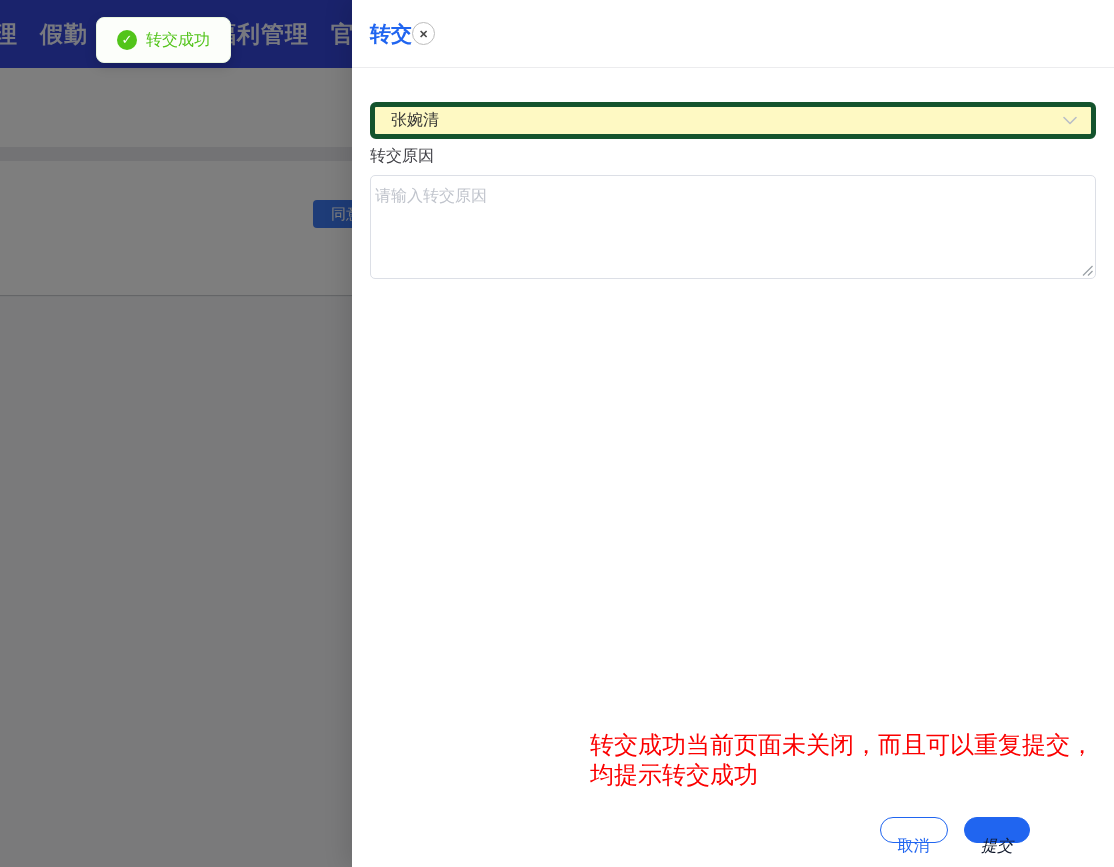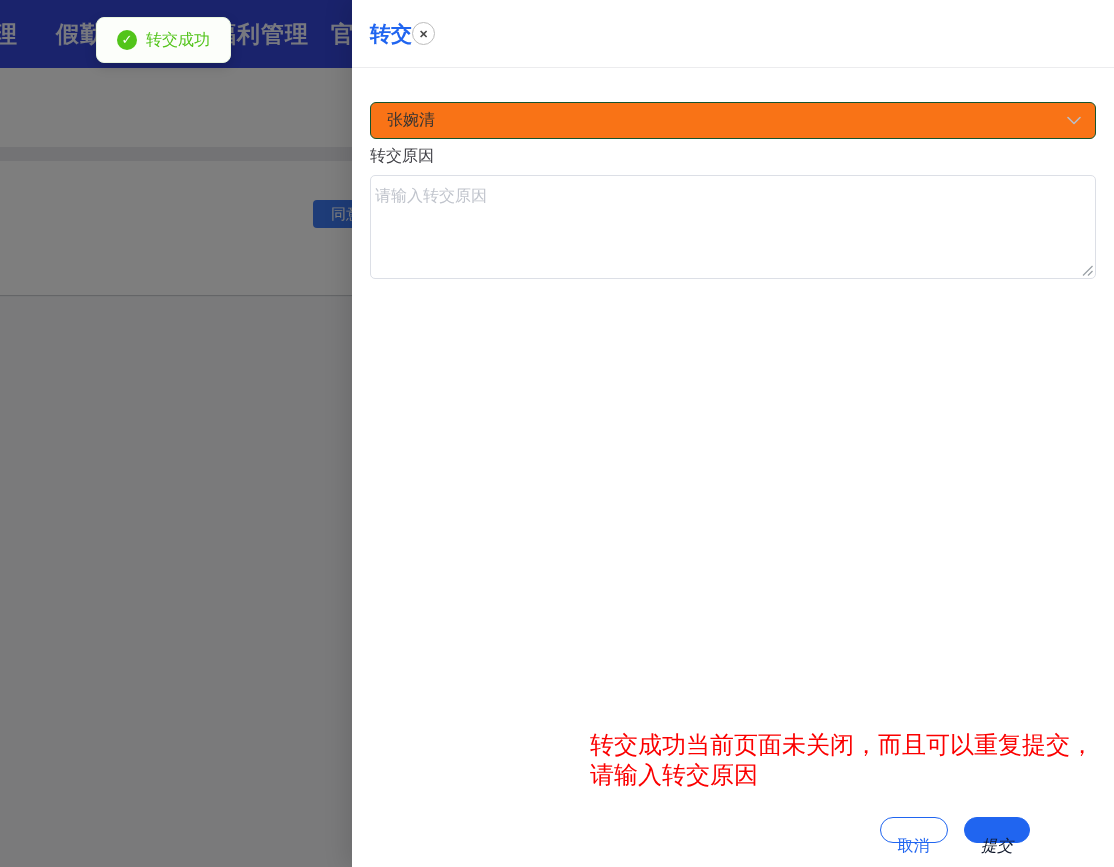--- a/index.html
+++ b/index.html
@@ -11,41 +11,41 @@
   *{margin:0;padding:0;box-sizing:border-box;}
   html,body{width:1114px;height:867px;overflow:hidden;}
   body{font-family:"Liberation Sans","DejaVu Sans",sans-serif;background:#fff;}
   .screen{position:relative;width:1114px;height:867px;overflow:hidden;background:#fff;}
 
   
   .underlay{position:absolute;inset:0;z-index:0;background:#EDEEF1;}
   .topnav{position:absolute;left:0;top:0;width:100%;height:68px;background:var(--nav-bg);}
   .nav-item{position:absolute;top:0;line-height:68px;font-size:23px;font-weight:600;color:#F0F3FF;letter-spacing:1px;white-space:nowrap;cursor:pointer;}
   .nav-i1{left:-6px;}
-  .nav-i2{left:56px;}
+  .nav-i2{left:40px;}
   .nav-i3{left:213px;}
   .nav-i4{left:331px;}
   .band-top{position:absolute;left:0;top:68px;width:100%;height:79px;background:#FCFCFD;}
   .gap-band{position:absolute;left:0;top:147px;width:100%;height:14px;background:#E6E7EA;}
   .card-mid{position:absolute;left:0;top:161px;width:100%;height:135px;background:#FCFCFD;border-bottom:1px solid #C9CACE;}
   .area-low{position:absolute;left:0;top:297px;width:100%;height:570px;background:#F4F4F6;}
   .agree-btn{position:absolute;left:313px;top:39px;width:66px;height:28px;background:#3C78F0;border:none;border-radius:4px;color:#fff;font-size:15px;font-family:inherit;cursor:pointer;}
 
   
   .mask{position:absolute;inset:0;z-index:1;background:rgba(0,0,0,0.5);}
 
   
   .drawer{position:absolute;top:0;right:0;bottom:0;left:352px;z-index:2;background:#fff;box-shadow:-8px 0 20px rgba(0,0,0,0.10);}
   .drawer-header{height:68px;padding:0 18px;display:flex;align-items:center;justify-content:flex-start;border-bottom:1px solid #ECECEE;}
   .drawer-title{font-size:21px;font-weight:bold;color:var(--accent);}
   .close-btn{width:23px;height:23px;border-radius:50%;border:1.5px solid #BDBDBD;background:#fff;color:#4A4A4A;font-size:11px;font-weight:bold;line-height:20px;text-align:center;cursor:pointer;user-select:none;}
   .drawer-body{padding:26px 18px 0 18px;position:relative;}
   .form-label{font-size:16px;color:#404046;line-height:22px;}
   .req{color:#F53F3F;margin-right:5px;font-size:16px;}
-  .select-box{margin-top:8px;height:37px;border:1px solid #14532d;border-radius:6px;background:#f97316;display:flex;align-items:center;justify-content:space-between;padding:0 14px 0 16px;cursor:pointer;}
+  .select-box{margin-top:8px;height:37px;border:5px solid #14532d;border-radius:6px;background:#fef9c3;display:flex;align-items:center;justify-content:space-between;padding:0 14px 0 16px;cursor:pointer;}
   .select-value{font-size:16px;color:#333;}
   .chevron{width:14px;height:9px;flex:none;}
   .label-2{margin-top:6px;}
   .textarea-wrap{position:relative;margin-top:8px;}
   .reason-textarea{display:block;width:100%;height:104px;border:1px solid #DCDFE6;border-radius:5px;padding:10px 4px;font-size:16px;font-family:inherit;color:#333;resize:none;outline:none;}
   .reason-textarea::placeholder{color:#C0C4CC;}
   .grip{position:absolute;right:3px;bottom:3px;width:11px;height:11px;pointer-events:none;}
   .annotation{position:absolute;left:238px;top:730px;width:508px;font-size:24px;line-height:30px;color:var(--annotation);}
   .drawer-footer{position:absolute;left:0;right:0;bottom:0;padding:0 84px 12px 0;text-align:right;}
   .btn{display:inline-block;height:16px;line-height:31px;padding:12px;border-radius:15px;font-size:16px;font-family:inherit;cursor:pointer;text-align:center;}
@@ -96,21 +96,21 @@
       <div class="form-label label-2">转交原因</div>
       <div class="textarea-wrap">
         <textarea class="reason-textarea" placeholder="请输入转交原因" style=""></textarea>
         <svg class="grip" viewBox="0 0 11 11">
           <line x1="10.5" y1="1" x2="1" y2="10.5" stroke="#9AA0A6" stroke-width="1.2"></line>
           <line x1="10.5" y1="6" x2="6" y2="10.5" stroke="#9AA0A6" stroke-width="1.2"></line>
         </svg>
       </div>
     </div>
 
-    <div class="annotation">转交成功当前页面未关闭，而且可以重复提交，请输入转交原因</div>
+    <div class="annotation">转交成功当前页面未关闭，而且可以重复提交，均提示转交成功</div>
 
     <footer class="drawer-footer">
       <button class="btn btn-cancel">取消</button>
       <button class="btn btn-submit">提交</button>
     </footer>
   </aside>
 
   <div class="toast">
     <span class="toast-icon">✓</span>
     <span class="toast-text">转交成功</span>

